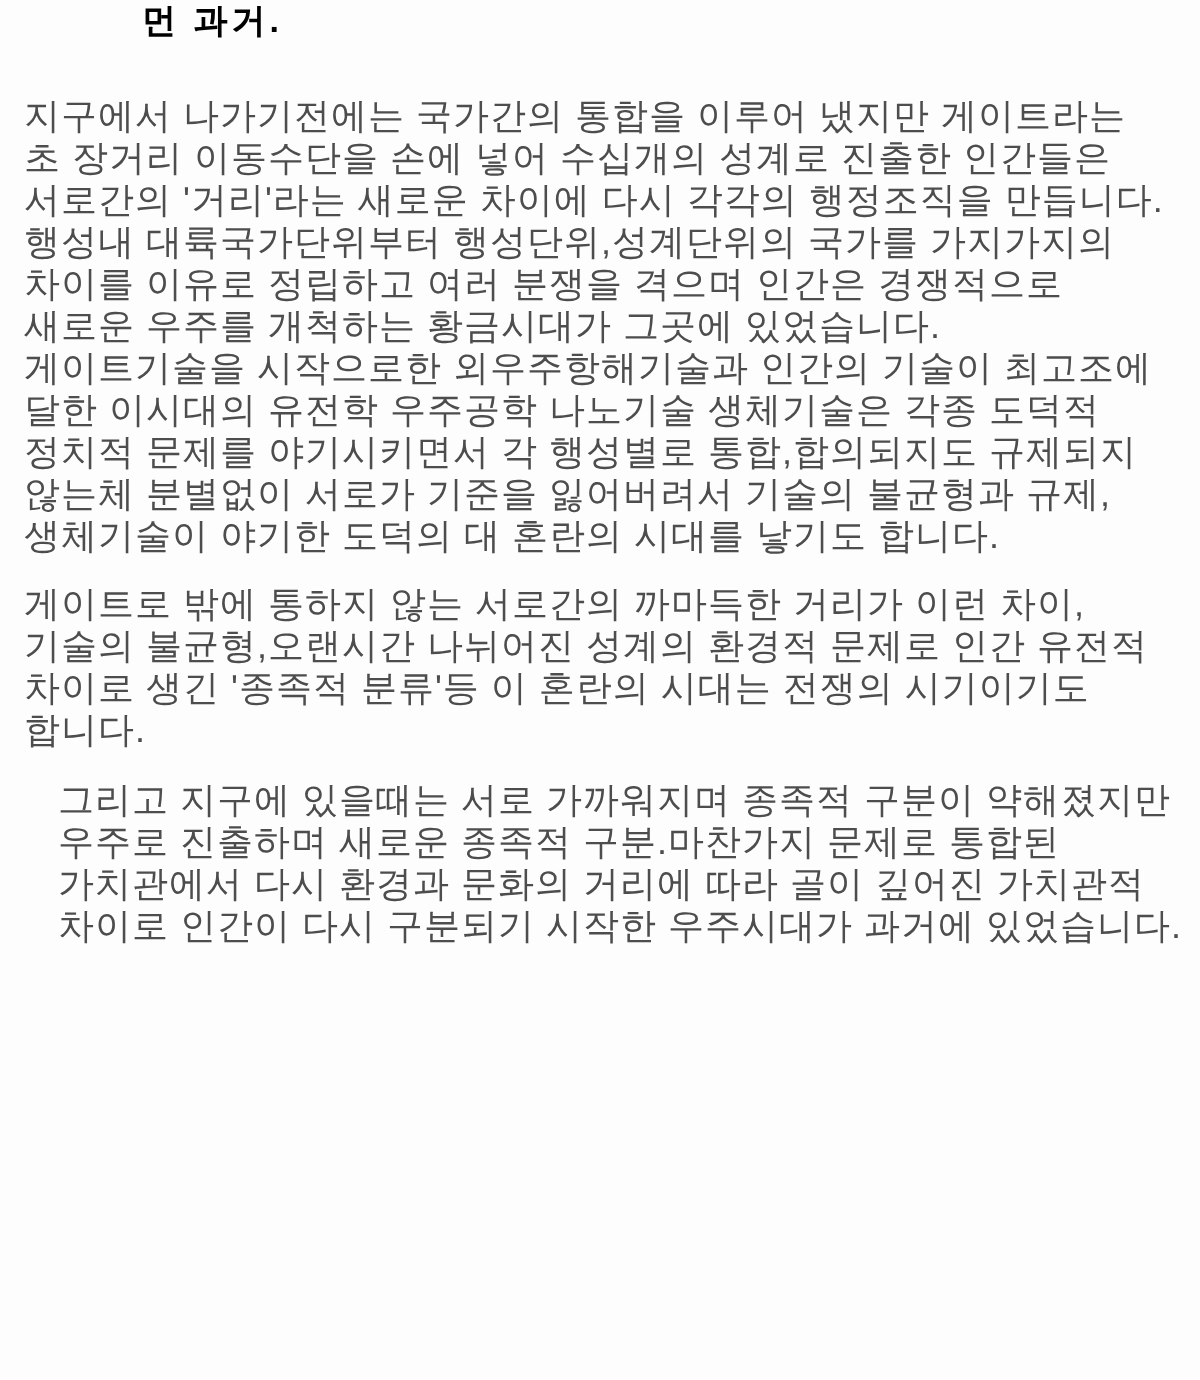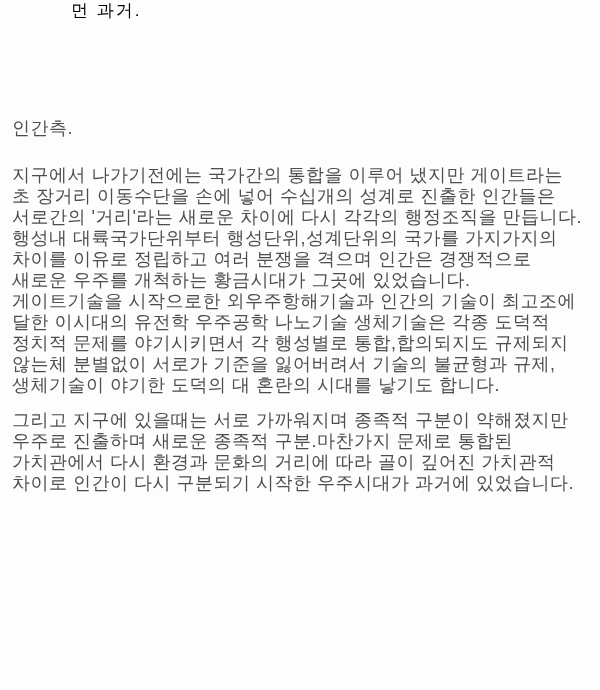--- a/index.html
+++ b/index.html
@@ -24,65 +24,68 @@
     line-height: 22px;
     font-weight: bold;
     color: #000000;
     letter-spacing: 2px;
     white-space: pre;
   }
   .doc-subtitle {
     margin: 0 0 0 71px;
     font-size: 17px;
     line-height: 22px;
-    font-weight: normal;
+    font-weight: bold;
     color: #000000;
     letter-spacing: 2px;
     white-space: pre;
   }
   .doc-body {
     margin: 0 8px 0 12px;
     color: #4d4d4d;
   }
   .doc-body p {
     margin: 0;
     font-size: 18px;
     line-height: 21px;
     white-space: pre-line;
     letter-spacing: 0.5px;
   }
   p.para-salutation { margin-top: 96px; }
   p.para-golden-age { margin-top: 26px; }
   p.para-war-era    { margin-top: 13px; }
-  p.para-division   { margin-top: 14px; }
+  p.para-division   { margin-top: 14px; margin-left: 17px; }
 </style>
 </head>
 <body>
 
 <div class="page">
 
 
   <h2 class="doc-subtitle">먼 과거.</h2>
 
   <div class="doc-body">
 
-    <p class="para-salutation">인간측.</p>
 
     <p class="para-golden-age">지구에서 나가기전에는 국가간의 통합을 이루어 냈지만 게이트라는
 초 장거리 이동수단을 손에 넣어 수십개의 성계로 진출한 인간들은
 서로간의 '거리'라는 새로운 차이에 다시 각각의 행정조직을 만듭니다.
 행성내 대륙국가단위부터 행성단위,성계단위의 국가를 가지가지의
 차이를 이유로 정립하고 여러 분쟁을 격으며 인간은 경쟁적으로
 새로운 우주를 개척하는 황금시대가 그곳에 있었습니다.
 게이트기술을 시작으로한 외우주항해기술과 인간의 기술이 최고조에
 달한 이시대의 유전학 우주공학 나노기술 생체기술은 각종 도덕적
 정치적 문제를 야기시키면서 각 행성별로 통합,합의되지도 규제되지
 않는체 분별없이 서로가 기준을 잃어버려서 기술의 불균형과 규제,
 생체기술이 야기한 도덕의 대 혼란의 시대를 낳기도 합니다.</p>
 
+    <p class="para-war-era">게이트로 밖에 통하지 않는 서로간의 까마득한 거리가 이런 차이,
+기술의 불균형,오랜시간 나뉘어진 성계의 환경적 문제로 인간 유전적
+차이로 생긴 '종족적 분류'등 이 혼란의 시대는 전쟁의 시기이기도
+합니다.</p>
 
     <p class="para-division">그리고 지구에 있을때는 서로 가까워지며 종족적 구분이 약해졌지만
 우주로 진출하며 새로운 종족적 구분.마찬가지 문제로 통합된
 가치관에서 다시 환경과 문화의 거리에 따라 골이 깊어진 가치관적
 차이로 인간이 다시 구분되기 시작한 우주시대가 과거에 있었습니다.</p>
 
   </div>
 </div>
 
 </body></html>

